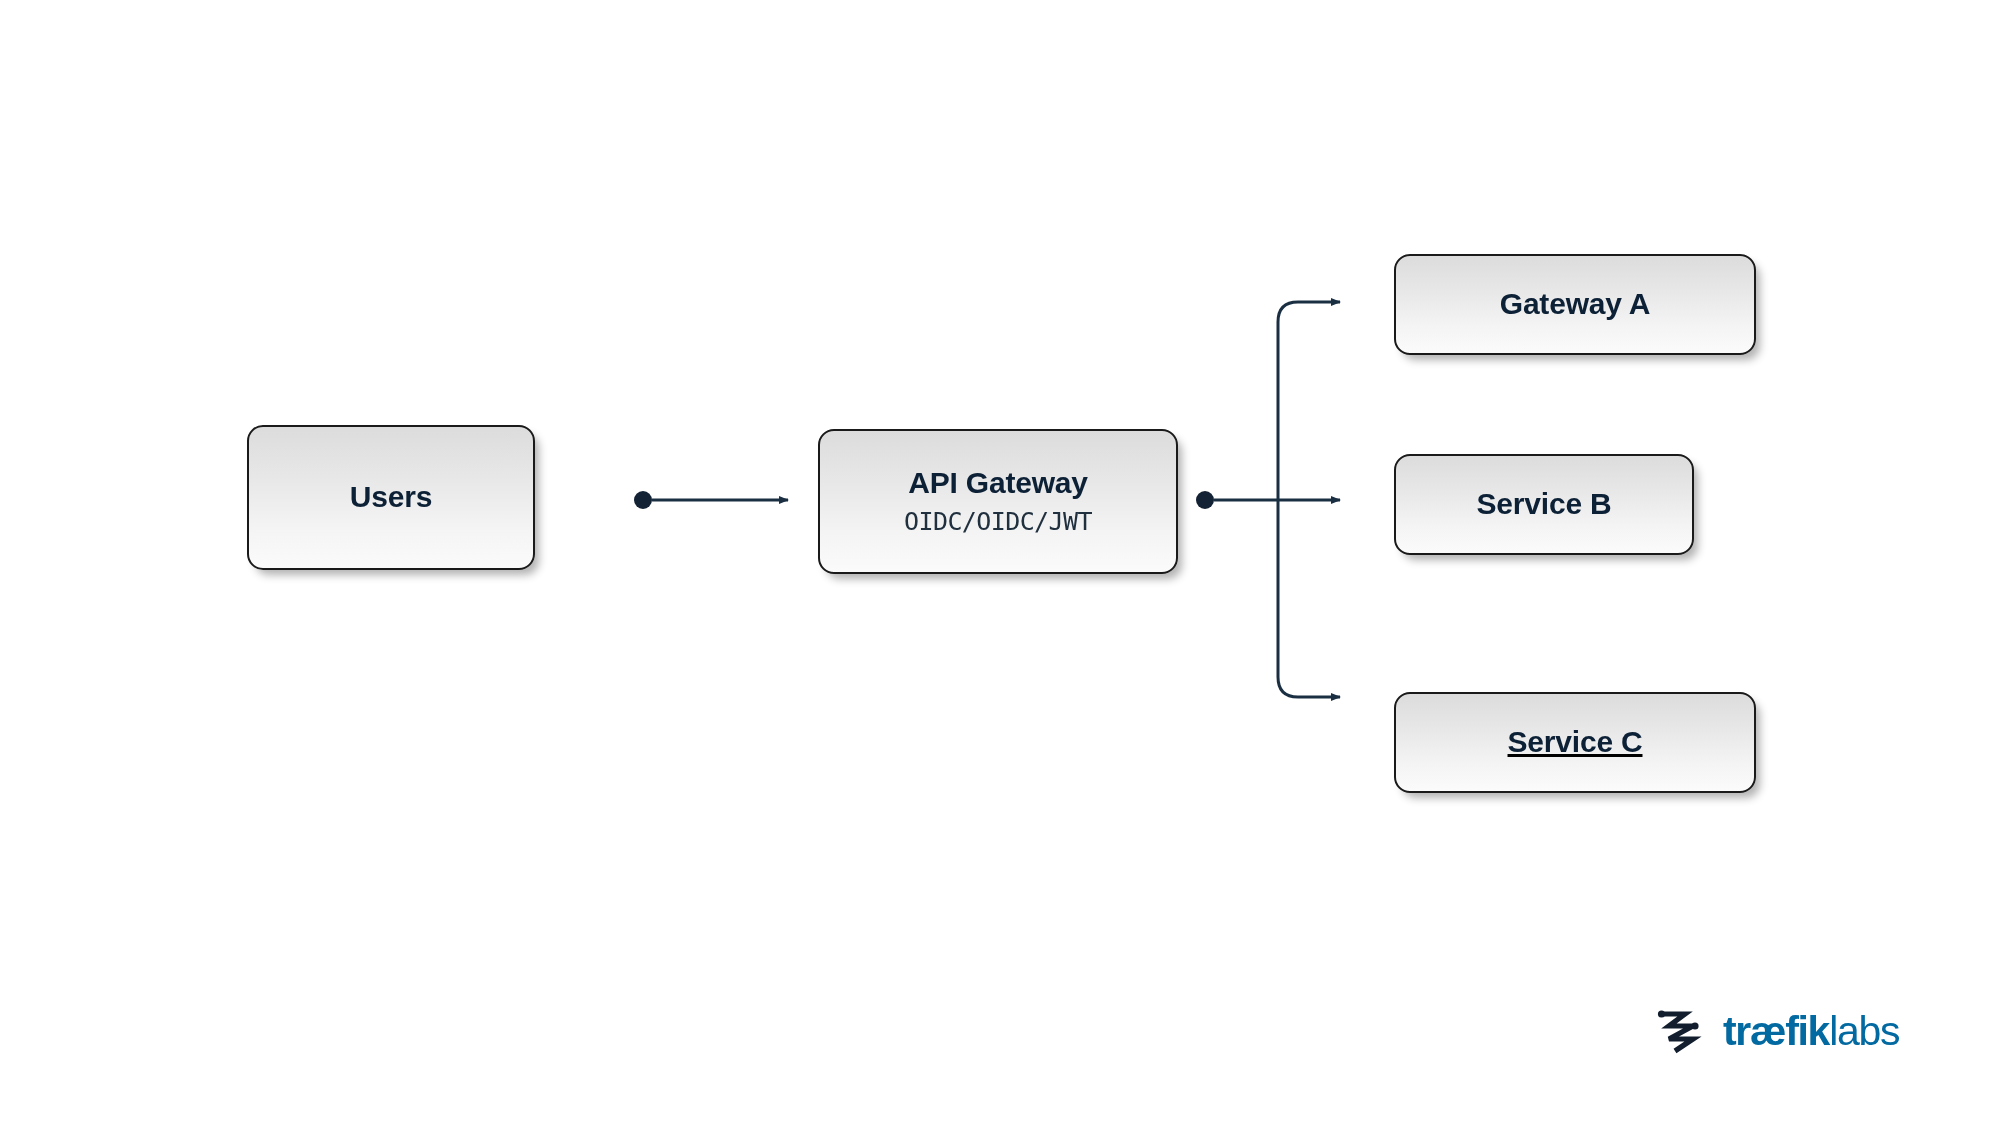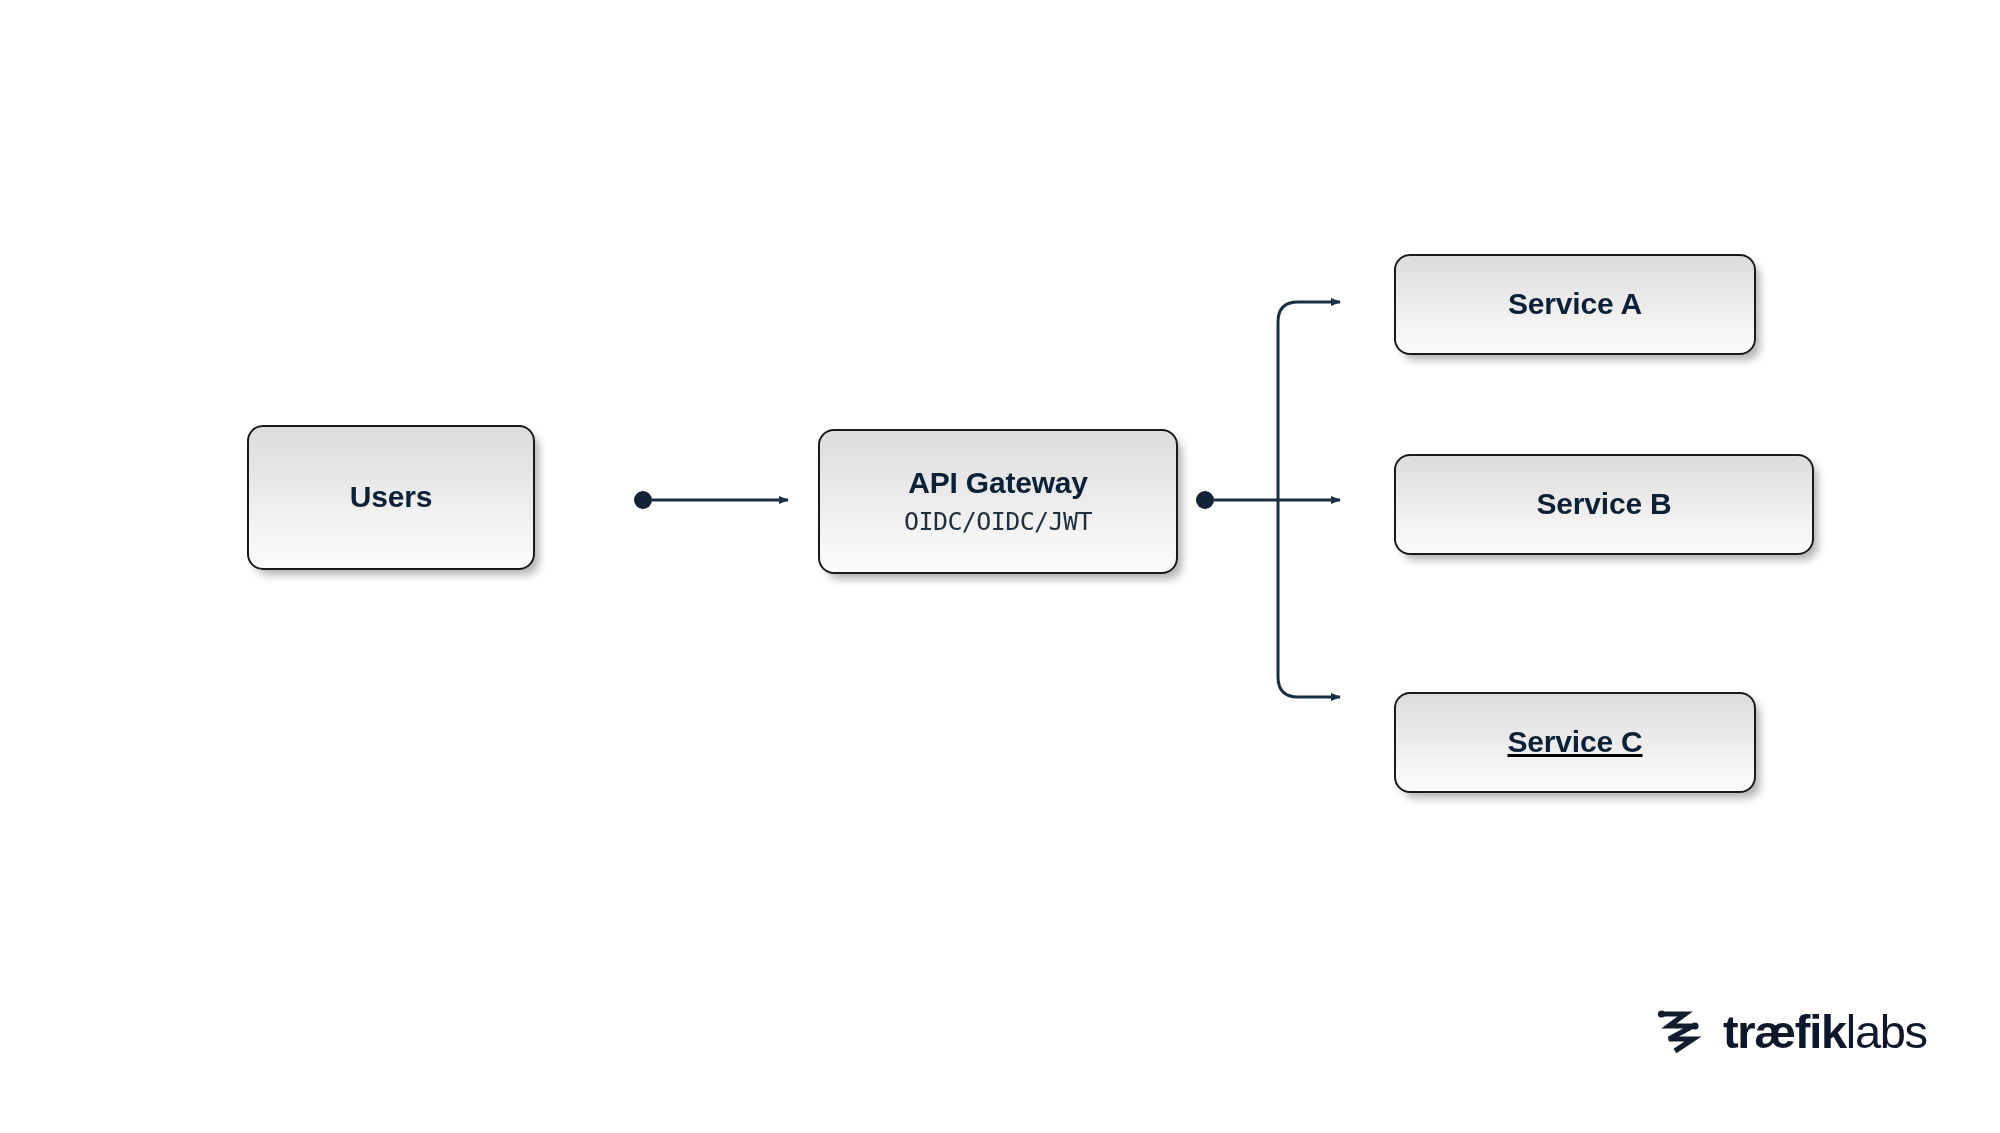--- a/index.html
+++ b/index.html
@@ -49,35 +49,35 @@
     font-size: 25px;
     font-weight: normal;
     letter-spacing: -0.6px;
     line-height: 1.2;
     margin-top: 6px;
   }
 
   #node-users      { left: 247px; top: 425px;  width: 288px; height: 145px; }
   #node-gateway    { left: 818px; top: 429px;  width: 360px; height: 145px; }
   #node-service-a  { left: 1394px; top: 254px; width: 362px; height: 101px; }
-  #node-service-b  { left: 1394px; top: 454px; width: 420px; height: 101px; }
+  #node-service-b  { left: 1394px; top: 454px; width: 300px; height: 101px; }
   #node-service-c  { left: 1394px; top: 692px; width: 362px; height: 101px; text-decoration: underline; }
 
   
   #logo {
     position: absolute;
     left: 1655px;
     top: 1005px;
     display: flex;
     align-items: center;
     gap: 12px;
   }
   #logo-text {
-    font-size: 47px;
-    color: #0f172a;
+    font-size: 41px;
+    color: #0369a1;
     letter-spacing: -1.3px;
     line-height: 1;
     white-space: nowrap;
   }
   #logo-text .bold { font-weight: bold; }
   #logo-text .light { font-weight: normal; }
 </style>
 </head>
 <body>
 
@@ -106,21 +106,21 @@
 <div class="node" id="node-users">
   <div class="node-title">Users</div>
 </div>
 
 <div class="node" id="node-gateway">
   <div class="node-title">API Gateway</div>
   <div class="node-sub">OIDC/OIDC/JWT</div>
 </div>
 
 <div class="node" id="node-service-a">
-  <div class="node-title">Service A</div>
+  <div class="node-title">Gateway A</div>
 </div>
 
 <div class="node" id="node-service-b">
   <div class="node-title">Service B</div>
 </div>
 
 <div class="node" id="node-service-c">
   <div class="node-title">Service C</div>
 </div>
 

